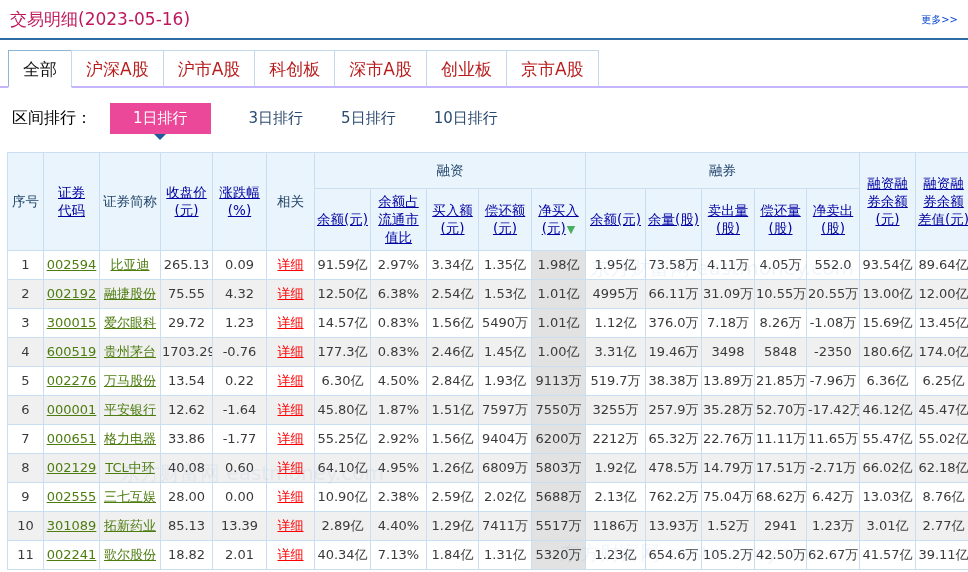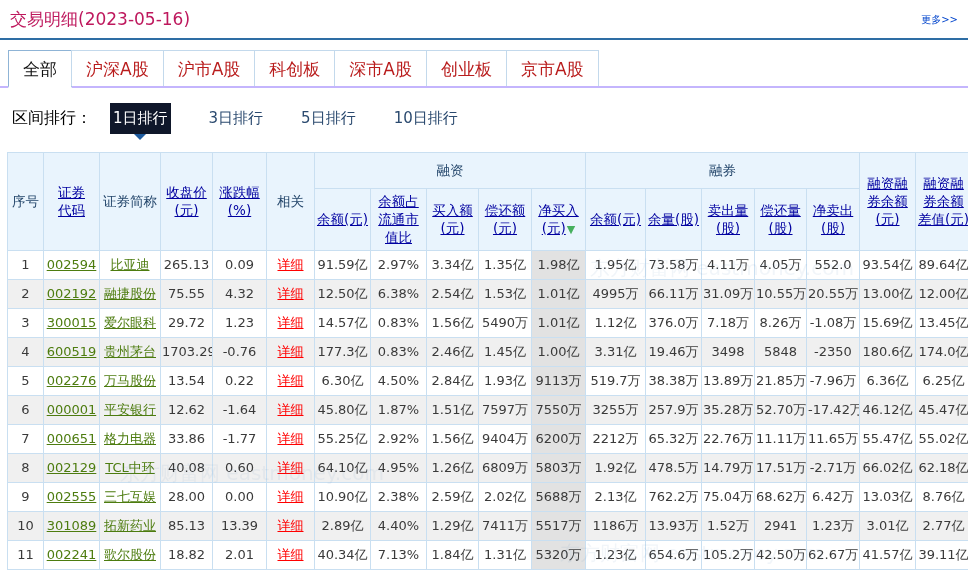--- a/index.html
+++ b/index.html
@@ -17,21 +17,21 @@
   .tab { font-size: 17px; color: #b91c1c; padding: 7px 14px 5px; background: #fff;
          border: 1px solid #c3d9ec; border-bottom: none; margin-left: -1px; cursor: pointer; white-space: nowrap; }
   .tab:first-child { margin-left: 0; }
   .tab.active { border-color: #8fb4d6; border-bottom: 2px solid #fff; margin-bottom: -2px; color: #111; }
 
   
   .period-row { display: flex; align-items: center; margin: 15px 0 18px 12px; }
   .period-label { font-size: 16px; color: #000000; margin-right: 18px; }
   .period-options { display: flex; align-items: center; gap: 38px; }
   .period-opt { font-size: 15px; color: #2b4a6f; cursor: pointer; white-space: nowrap; }
-  .period-opt.active { background: #0f172a; color: #fff; padding: 6px 3px; position: relative; text-align: right; }
+  .period-opt.active { background: #ec4899; color: #fff; padding: 6px 23px; position: relative; text-align: right; }
   .period-opt.active::after { content: ""; position: absolute; left: 50%; bottom: -6px;
         transform: translateX(-50%); border: 6px solid transparent; border-top: 6px solid #1d5a9e; border-bottom: none; }
 
   
   #rank-table { width: 954px; margin: 0 0 0 7px; border-collapse: collapse; table-layout: fixed;
                 text-align: center; }
   #rank-table th { background: #e9f4fd; color: #24466b; font-weight: 400; font-size: 13.5px;
                    border: 1px solid #c9dff1; padding: 3px 1px; white-space: pre-line; line-height: 1.35; }
   #rank-table tr.group-row th { height: 36px; }
   #rank-table td { border: 1px solid #c9dff1; padding: 5px 1px; font-size: 13px; color: #3a3a3a;

